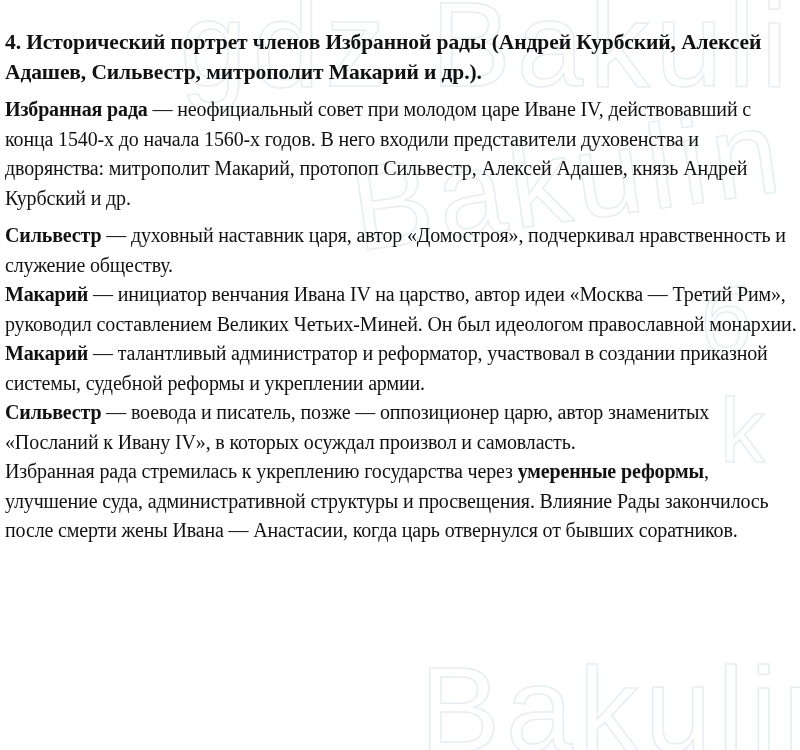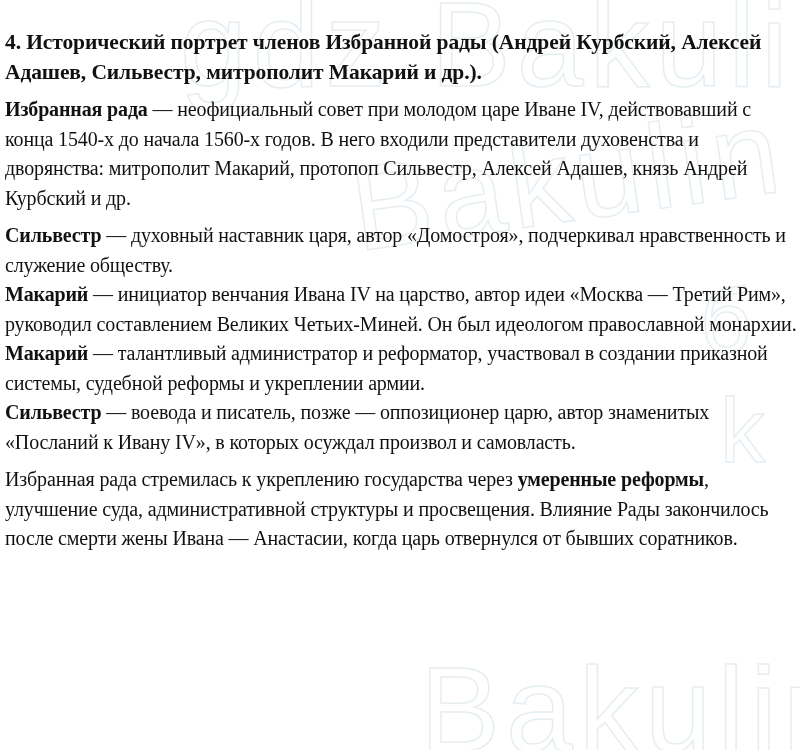--- a/index.html
+++ b/index.html
@@ -52,21 +52,20 @@
     p {
       font-size: 20px;
       line-height: 29.5px;
       margin: 0 0 8px 0;
       letter-spacing: -0.15px;
     }
     p.tight {
       margin-bottom: 0;
     }
     p.gap {
-      margin-top: 8px;
     }
     b {
       font-weight: bold;
     }
   </style>
 </head>
 <body>
 
 <div class="watermark">
   <span class="wm1">gdz Bakulin</span>

